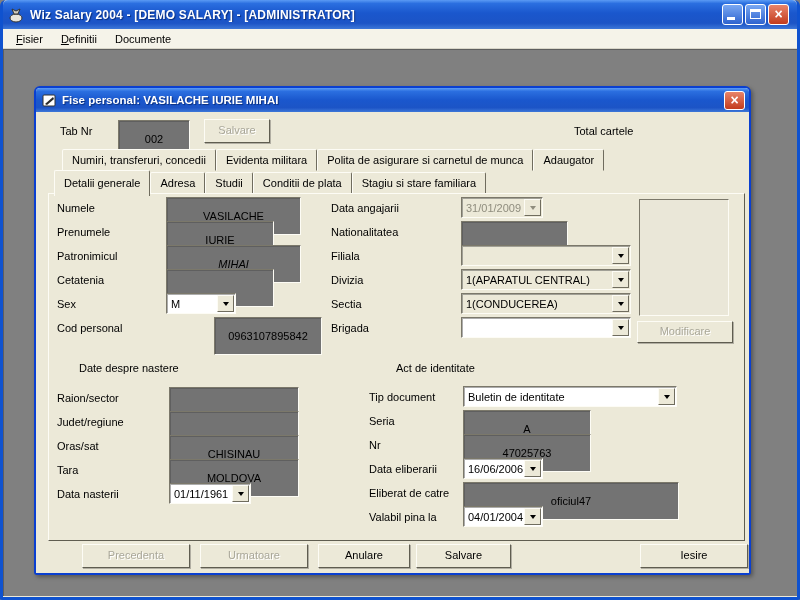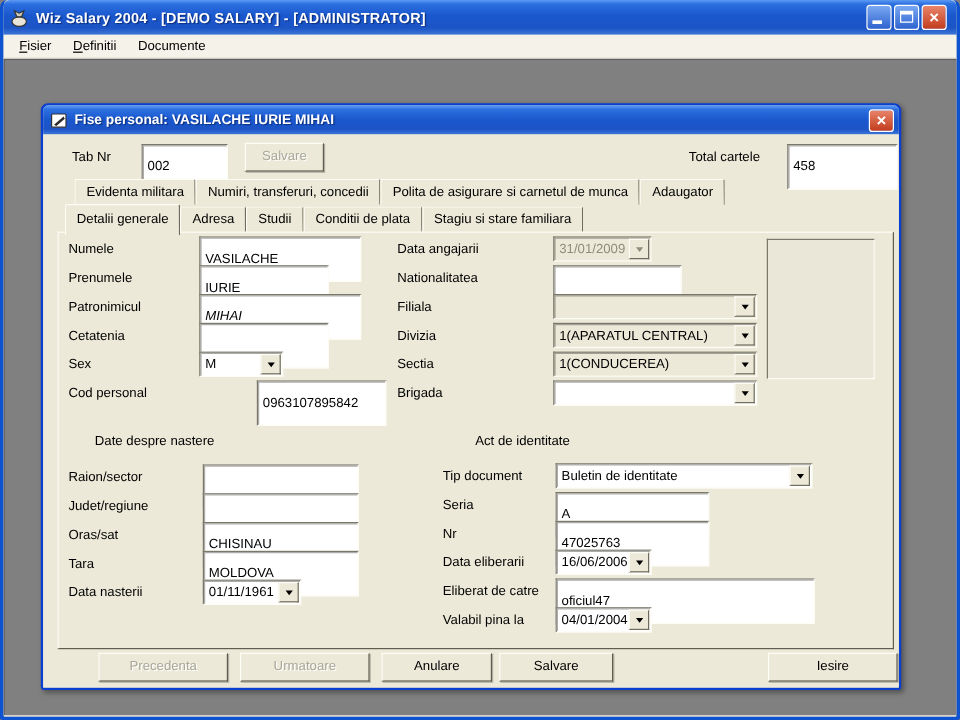--- a/index.html
+++ b/index.html
@@ -47,23 +47,23 @@
   .dlg-title { color:#fff; font-weight:bold; font-size:11.5px; text-shadow:1px 1px 1px #0a2d7a;
     flex:1; margin-left:5px; white-space:nowrap; }
   .dlg-close { width:21px; height:19px; border-radius:3px; border:1px solid #fff;
     background:linear-gradient(180deg,#e8846a,#c33c1d); position:relative; }
   .dlg-body { position:relative; width:713px; height:461px; background:#ece9d8; }
 
   .lbl { position:absolute; white-space:nowrap; }
   .sect { position:absolute; white-space:nowrap; }
 
   
-  .txt { position:absolute; height:38px; background:#ffffff; border:1px solid;
+  .txt { position:absolute; height:38px; background:#737373; border:1px solid;
     border-color:#7b786a #fdfcf5 #fdfcf5 #7b786a; box-shadow:inset 1px 1px 0 rgba(70,70,70,.45);
-    padding:2px 4px; font-family:"Liberation Sans",sans-serif; font-size:11px; color:#000; outline:none; }
+    padding:2px 4px; font-family:"Liberation Sans",sans-serif; font-size:11px; color:#000; outline:none;text-align:center; }
 
   
   .combo { position:absolute; height:21px; background:#fff; border:1px solid;
     border-color:#7b786a #fdfcf5 #fdfcf5 #7b786a; box-shadow:inset 1px 1px 0 rgba(70,70,70,.45);
     display:flex; align-items:center; }
   .combo .val { flex:1; padding:0 4px; white-space:nowrap; overflow:hidden; }
   .combo .cbtn { width:17px; height:17px; margin-right:1px; flex:none; background:#ece9d8;
     border:1px solid; border-color:#fdfcf5 #6f6c5e #6f6c5e #fdfcf5;
     display:flex; align-items:center; justify-content:center; }
   .combo .arr { width:0; height:0; border-left:3px solid transparent;
@@ -137,25 +137,24 @@
             <div class="glyph-x" style="line-height:17px;">×</div>
           </div>
       </div>
 
       <div class="dlg-body">
 
         <span class="lbl" style="left:24px; top:13px;">Tab Nr</span>
         <input class="txt" style="left: 82px; top: 8px; width: 72px;" value="002">
         <div class="btn disabled" style="left:168px; top:7px; width:66px;">Salvare</div>
         <span class="lbl" style="left:538px; top:13px;">Total cartele</span>
-        <input class="txt" style="left: 620px; top: 8px; width: 92px;" value="458">
 
         <div class="tab-row" style="left:26px; top:37px;">
+            <div class="tab">Numiri, transferuri, concedii</div>
             <div class="tab">Evidenta militara</div>
-            <div class="tab">Numiri, transferuri, concedii</div>
             <div class="tab">Polita de asigurare si carnetul de munca</div>
             <div class="tab">Adaugator</div>
           </div>
         <div class="tab-row" style="left:18px; top:60px;">
             <div class="tab active">Detalii generale</div>
             <div class="tab">Adresa</div>
             <div class="tab">Studii</div>
             <div class="tab">Conditii de plata</div>
             <div class="tab">Stagiu si stare familiara</div>
           </div>
@@ -222,20 +221,21 @@
 
           <span class="lbl" style="left:282px; top:128px;">Brigada</span>
           <div class="combo" style="left:412px; top:123px; width:170px;">
             <span class="val"></span>
             <span class="cbtn">
                 <span class="arr"></span>
               </span>
           </div>
 
           <div class="photo" style="left:590px; top:5px; width:90px; height:117px;"></div>
+          <div class="btn disabled" style="left:588px; top:127px; width:96px; height:22px; line-height:19px;">Modificare</div>
 
           <span class="sect" style="left:30px; top:168px;">Date despre nastere</span>
 
           <span class="lbl" style="left:8px; top:198px;">Raion/sector</span>
           <input class="txt" style="left: 120px; top: 193px; width: 130px;" value="">
 
           <span class="lbl" style="left:8px; top:222px;">Judet/regiune</span>
           <input class="txt" style="left: 120px; top: 217px; width: 130px;" value="">
 
           <span class="lbl" style="left:8px; top:246px;">Oras/sat</span>

